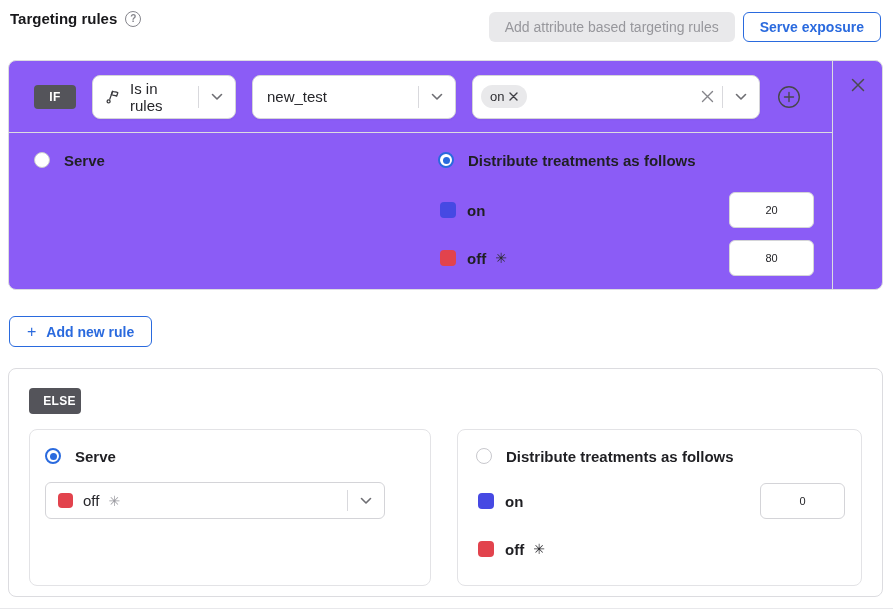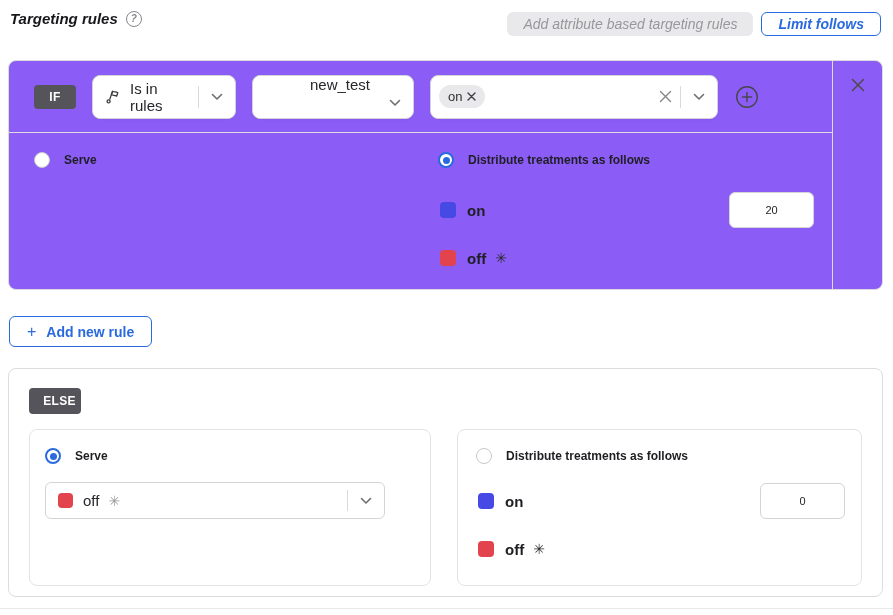--- a/index.html
+++ b/index.html
@@ -1,57 +1,57 @@
 <!DOCTYPE html>
 <html><head>
 <meta charset="utf-8">
 <style>
   :root { --blue:#2a6ade; --ink:#1f1f23; --border:#dcdce0; --ctl-border:#d4d4d8; }
   * { margin:0; padding:0; box-sizing:border-box; }
   body { width:893px; height:615px; background:#fff; font-family:"Liberation Sans", sans-serif; color:var(--ink); position:relative; overflow:hidden; }
 
   
-  .hdr { position:absolute; top:0; left:0; right:0; height:54px;font-style:italic; }
+  .hdr { position:absolute; top:0; left:0; right:0; height:54px; }
   .title-wrap { position:absolute; left:10px; top:10px; display:flex; align-items:center; gap:8px; }
   .page-title { font-size:15px; font-weight:700; color:#18181b; }
   .help-ic { width:16px; height:16px; border:1.3px solid #85858c; border-radius:50%; color:#85858c; font-size:10px; font-weight:700; display:flex; align-items:center; justify-content:center; }
   .hdr-btns { position:absolute; right:12px; top:12px; display:flex; gap:8px; }
-  .btn { height:24px; padding:8px 16px; border-radius:6px; font-size:14px; display:flex; align-items:center; cursor:pointer; }
+  .btn { height:30px; padding:8px 16px; border-radius:6px; font-size:14px; display:flex; align-items:center; cursor:pointer; }
   .btn.disabled { background:#e9e9eb; color:#97979c; font-weight:500; border:none; }
   .btn.outline { background:#fff; border:1.5px solid var(--blue); color:var(--blue); font-weight:600; }
 
   
   .rule-card { position:absolute; left:8px; top:60px; width:875px; height:230px; background:#8b5cf6; border:1px solid var(--border); border-radius:8px; display:flex; overflow:hidden; }
   .rule-main { flex:1; display:flex; flex-direction:column; }
   .rule-side { width:50px; border-left:1px solid var(--border); display:flex; justify-content:center; padding-top:17px; }
   .if-row { height:72px; display:flex; align-items:center; gap:16px; padding-left:25px; border-bottom:1px solid var(--border); }
   .badge { background:#54545a; color:#fff; font-size:12px; font-weight:700; border-radius:4px; display:flex; align-items:center; justify-content:center; letter-spacing:.3px; }
   .badge.if { width:42px; height:24px; }
   .badge.else { width:52px; height:26px;padding-left:9px; }
   .sel { background:#fff; border:1px solid var(--ctl-border); border-radius:8px; height:44px; display:flex; align-items:center; box-shadow:0 1px 2px rgba(20,20,30,.04); }
   .sel-label { font-size:15px; color:#26262a; }
   .sel-right { display:flex; align-items:center; align-self:stretch; margin-left:auto; }
   .vdiv { width:1px; background:#d9d9dd; align-self:stretch; margin:10px 0; }
   .chev-btn { width:36px; display:flex; align-items:center; justify-content:center; align-self:stretch; cursor:pointer; }
   .sel.matcher { width:144px; padding-left:12px; gap:8px; }
-  .sel.flagsel { width:162px; padding-left:14px;flex-direction:column; }
+  .sel.flagsel { width:204px; padding-left:14px; }
   .sel.multi { width:288px; padding-left:8px; }
   .chip { background:#e9e9eb; border-radius:999px; height:23px; padding:0 9px; display:flex; align-items:center; gap:5px; font-size:13px; color:#2f2f33; }
   .clear-btn { width:30px; display:flex; align-items:center; justify-content:center; align-self:stretch; cursor:pointer; }
   .plus-circle { width:26px; height:26px; display:flex; align-items:center; justify-content:center; cursor:pointer; }
   .close-btn { width:24px; height:24px; display:flex; align-items:flex-start; justify-content:center; cursor:pointer; }
 
   .rule-body { display:flex; padding:17px 18px 0 25px; flex:1; }
   .serve-col { width:404px; }
   .dist-col { flex:1; }
   .radio-row { display:flex; align-items:center; gap:14px; height:20px; }
   .radio { width:16px; height:16px; border-radius:50%; border:1.5px solid #c8c8cd; background:#fff; flex:0 0 auto; cursor:pointer; position:relative; }
   .radio.checked { border:2px solid var(--blue); }
   .radio.checked::after { content:""; position:absolute; left:50%; top:50%; width:7px; height:7px; margin:-3.5px 0 0 -3.5px; border-radius:50%; background:var(--blue); }
-  .radio-label { font-size:12px; font-weight:600; color:var(--ink); }
+  .radio-label { font-size:15px; font-weight:600; color:var(--ink); }
   .treat-row { display:flex; align-items:center; margin-left:2px; height:36px; }
   .treat-row.first { margin-top:22px; }
   .treat-row + .treat-row { margin-top:12px; }
   .sq { width:16px; height:16px; border-radius:4px; flex:0 0 auto; }
   .treat-name { font-size:15px; font-weight:600; margin-left:11px; }
   .marker { font-size:14px; color:#2c2c30; margin-left:9px; }
   .pct { width:85px; height:36px; margin-left:auto; border:1px solid var(--ctl-border); border-radius:6px; background:#fff; text-align:center; font-size:11px; color:var(--ink); font-family:"Liberation Sans", sans-serif; }
 
   
   .add-rule { position:absolute; left:9px; top:316px; height:31px; padding:0 17px; background:#fff; border:1px solid var(--blue); border-radius:6px; color:var(--blue); font-size:14px; font-weight:600; display:flex; align-items:center; gap:10px; cursor:pointer; }
@@ -75,21 +75,21 @@
 </head>
 <body>
 
 <div class="hdr">
   <div class="title-wrap">
     <span class="page-title">Targeting rules</span>
     <span class="help-ic">?</span>
   </div>
   <div class="hdr-btns">
     <div class="btn disabled">Add attribute based targeting rules</div>
-    <div class="btn outline">Limit follows</div>
+    <div class="btn outline">Serve exposure</div>
   </div>
 </div>
 
 <div class="rule-card">
   <div class="rule-main">
     <div class="if-row">
       <div class="badge if" style="background: rgb(84, 84, 90);">IF</div>
 
       <div class="sel matcher">
         <span style="display:flex;">
@@ -168,20 +168,21 @@
         </div>
         <div class="treat-row first">
           <span class="sq" style="background: rgb(70, 73, 227);"></span>
           <span class="treat-name">on</span>
           <input class="pct" value="20" style="">
         </div>
         <div class="treat-row">
           <span class="sq" style="background: rgb(226, 67, 77);"></span>
           <span class="treat-name">off</span>
           <span class="marker">✳</span>
+          <input class="pct" value="80" style="">
         </div>
       </div>
     </div>
   </div>
   <div class="rule-side">
     <span class="close-btn">
       <svg width="14" height="14" viewBox="0 0 14 14">
           <path d="M1.5 1.5 L12.5 12.5 M12.5 1.5 L1.5 12.5" stroke="#4a4a4f" stroke-width="1.5" stroke-linecap="round"></path>
         </svg>
     </span>

